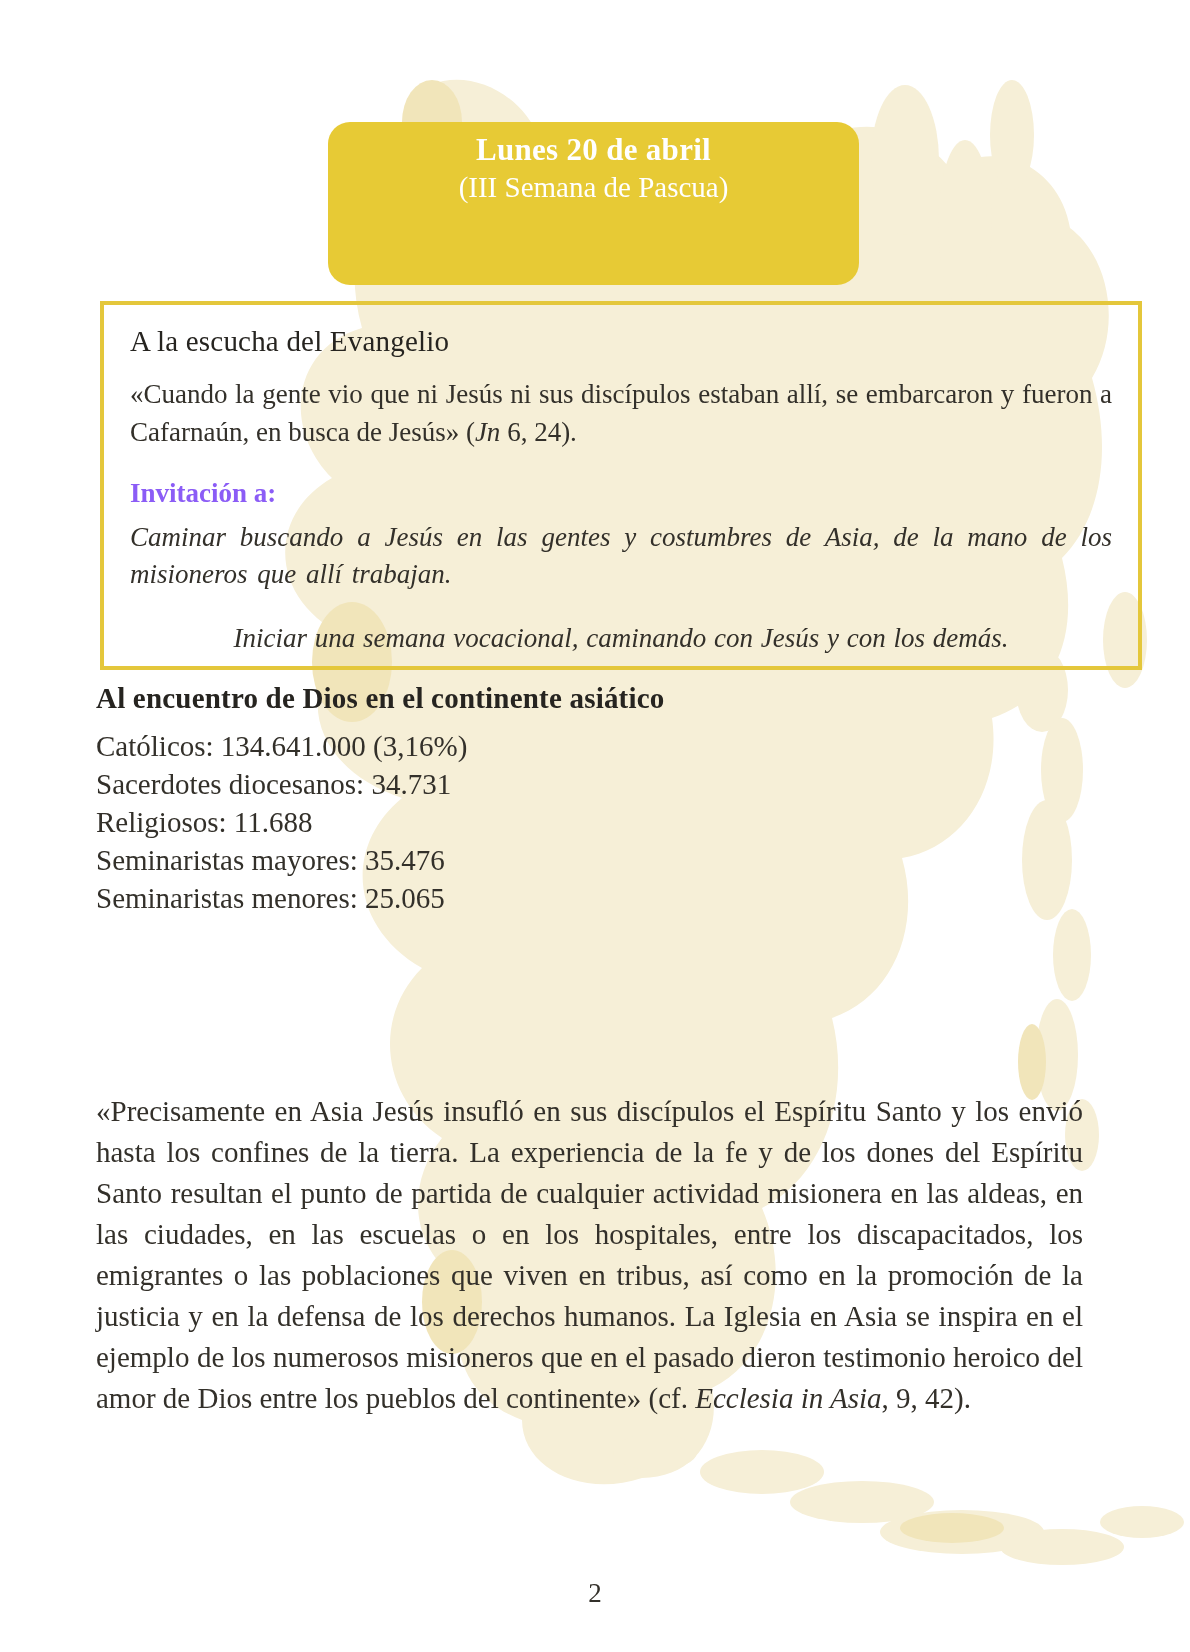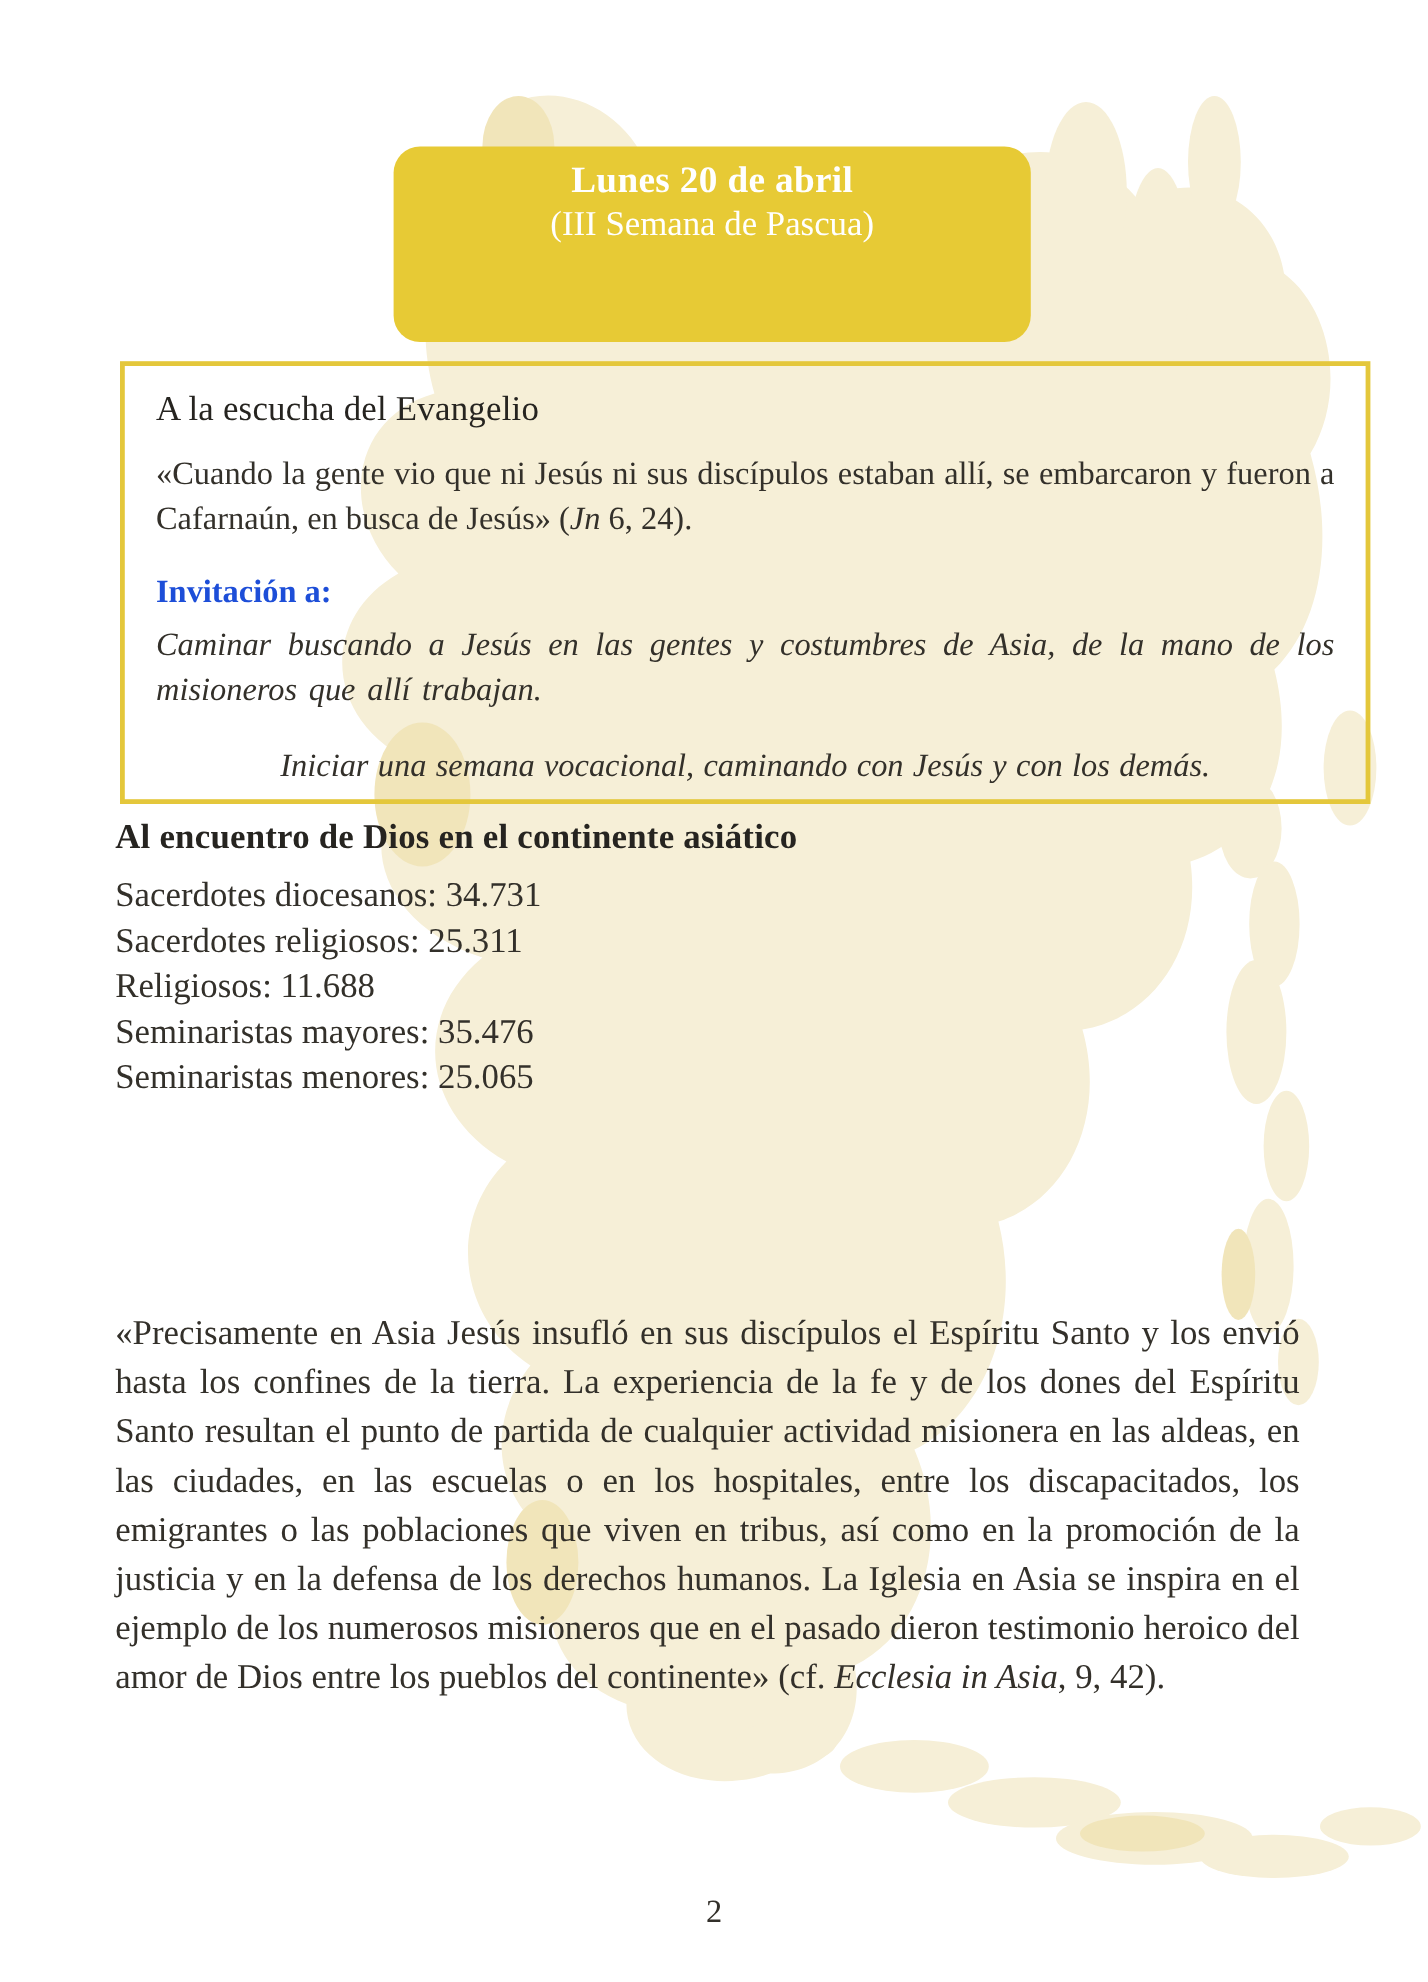--- a/index.html
+++ b/index.html
@@ -39,21 +39,21 @@
     font-size: 29px; font-weight: normal; color: #262420;
     letter-spacing: 0.2px;
   }
   .gospel-box .quote {
     margin-top: 17px;
     font-size: 27px; line-height: 38px;
     text-align: justify;
   }
   .gospel-box .invit-label {
     margin-top: 16px;
-    font-size: 27px; font-weight: bold; color: #1d4ed8;
+    font-size: 27px; font-weight: bold; color: #8b5cf6;
   }
   .gospel-box .invit-text {
     margin-top: 10px;
     font-size: 27px; font-style: italic; line-height: 37px;
     text-align: justify; word-spacing: 3px;
   }
   .gospel-box .invit-text2 {
     margin-top: 12px;
     font-size: 27px; font-style: italic; line-height: 36px;
     word-spacing: 1px;
@@ -134,22 +134,22 @@
     <div class="box-heading">A la escucha del Evangelio</div>
     <p class="quote"><span>«Cuando la gente vio que ni Jesús ni sus discípulos estaban allí, se embarcaron y fueron a Cafarnaún, en busca de Jesús» (</span><span class="italic">Jn</span><span> 6, 24).</span></p>
     <div class="invit-label">Invitación a:</div>
     <p class="invit-text">Caminar buscando a Jesús en las gentes y costumbres de Asia, de la mano de los misioneros que allí trabajan.</p>
     <p class="invit-text2">Iniciar una semana vocacional, caminando con Jesús y con los demás.</p>
   </div>
 
   <div class="layer section-heading">Al encuentro de Dios en el continente asiático</div>
 
   <div class="layer stats">
+      <div class="stat-line">Católicos: 134.641.000 (3,16%)</div>
       <div class="stat-line">Sacerdotes diocesanos: 34.731</div>
-      <div class="stat-line">Sacerdotes religiosos: 25.311</div>
       <div class="stat-line">Religiosos: 11.688</div>
       <div class="stat-line">Seminaristas mayores: 35.476</div>
       <div class="stat-line">Seminaristas menores: 25.065</div>
     </div>
 
   <p class="layer main-paragraph"><span>«Precisamente en Asia Jesús insufló en sus discípulos el Espíritu Santo y los envió hasta los confines de la tierra. La experiencia de la fe y de los dones del Espíritu Santo resultan el punto de partida de cualquier actividad misionera en las aldeas, en las ciudades, en las escuelas o en los hospitales, entre los discapacitados, los emigrantes o las poblaciones que viven en tribus, así como en la promoción de la justicia y en la defensa de los derechos humanos. La Iglesia en Asia se inspira en el ejemplo de los numerosos misioneros que en el pasado dieron testimonio heroico del amor de Dios entre los pueblos del continente» (cf. </span><span class="italic">Ecclesia in Asia</span><span>, 9, 42).</span></p>
 
   <div class="layer page-number">2</div>
 
 </div>

